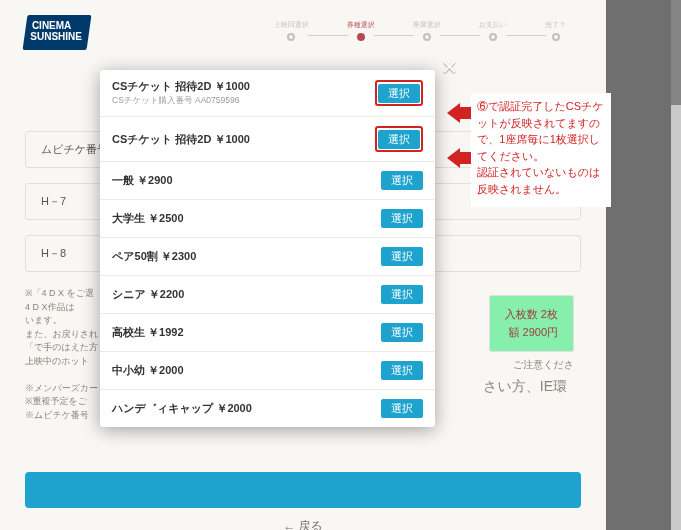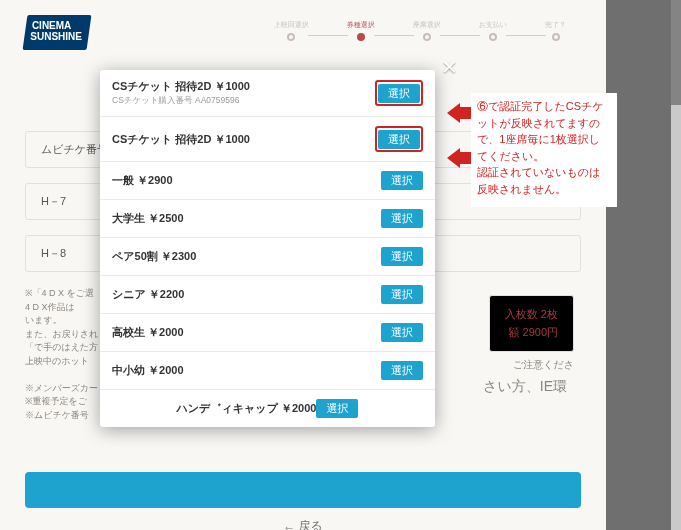--- a/index.html
+++ b/index.html
@@ -25,41 +25,41 @@
   .step.active .step-dot { background:#b8494d; border-color:#b8494d; }
   .step-line { width:40px; height:1px; background:#d6cccc; margin:10px -1px 0 -1px; z-index:0; }
 
   .page-title { text-align:center; font-size:19px; font-weight:bold; margin-top:40px; }
 
   .section-box { border:1px solid #e3e0da; border-radius:3px; margin:15px 0; padding:10px 15px; font-size:11px; color:#555; }
   .big-blue { margin-top:50px; height:36px; background:#1ea3cf; border-radius:4px; }
   .back-link { text-align:center; color:#737373; font-size:12px; margin-top:10px; }
 
   .notes { font-size:9px; color:#8c847b; line-height:1.5; }
-  .price-box { position:absolute; right:32px; top:295px; border:1px solid #e3e0da; border-radius:3px; padding:10px 15px; font-size:11px; color:#a23a42; text-align:right; line-height:1.6; background:#000000; }
+  .price-box { position:absolute; right:32px; top:295px; border:1px solid #e3e0da; border-radius:3px; padding:10px 15px; font-size:11px; color:#a23a42; text-align:right; line-height:1.6; background:#86efac; }
   .footnote { position:absolute; right:32px; top:358px; font-size:10px; color:#8c847b; }
   .footnote2 { position:absolute; right:39px; top:378px; font-size:14px; color:#8c847b; }
 
   
   .modal { position:absolute; left:100px; top:70px; width:335px; background:#fff; border-radius:3px; box-shadow:0 3px 18px rgba(0,0,0,0.35); }
   .close-btn { position:absolute; top:-3px; right:-6px; transform:translate(100%, -50%); color:#fff; font-size:20px; cursor:pointer; text-shadow:0 1px 2px rgba(0,0,0,.4); }
   .ticket-row { padding:9px 12px; border-bottom:1px solid #eceae5; display:flex; align-items:center; justify-content:space-between; }
-  .ticket-row:last-child { border-bottom:none;justify-content:center; }
+  .ticket-row:last-child { border-bottom:none; }
   .ticket-label { font-size:11px; font-weight:bold; color:#333; }
   .ticket-sub { font-size:8.5px; color:#9c9a96; font-weight:normal; margin-top:1px; }
   .select-btn { background:#1ea3cf; color:#fff; border:none; font-size:11px; padding:2px 10px; border-radius:2px; cursor:pointer; }
   .highlight-btn { border:2px solid #d22323; border-radius:3px; display:inline-block; padding:1px; }
 
   
   .arrow { position:absolute; width:34px; height:20px; }
   .arrow::before { content:""; position:absolute; left:0; top:0; border:10px solid transparent; border-right:13px solid #d22323; }
   .arrow::after { content:""; position:absolute; left:20px; top:4px; width:14px; height:12px; background:#d22323; }
 
   
-  .instr { position:absolute; left:471px; top:93px; width:130px; background:#fff; padding:5px 10px 10px 6px; font-size:11px; color:#d22323; line-height:1.5; }
+  .instr { position:absolute; left:471px; top:93px; width:130px; background:#fff; padding:5px 4px 10px 6px; font-size:11px; color:#d22323; line-height:1.5; }
 
 </style>
 </head>
 <body>
 
 <div class="right-strip">
   <div class="scrollbar-track">
     <div class="scrollbar-thumb"></div>
   </div>
 </div>
@@ -162,21 +162,21 @@
         <button class="select-btn">選択</button>
       </div>
       <div class="ticket-row">
         <div>
           <div class="ticket-label">シニア ￥2200</div>
         </div>
         <button class="select-btn">選択</button>
       </div>
       <div class="ticket-row">
         <div>
-          <div class="ticket-label">高校生 ￥2000</div>
+          <div class="ticket-label">高校生 ￥1992</div>
         </div>
         <button class="select-btn">選択</button>
       </div>
       <div class="ticket-row">
         <div>
           <div class="ticket-label">中小幼 ￥2000</div>
         </div>
         <button class="select-btn">選択</button>
       </div>
       <div class="ticket-row">

